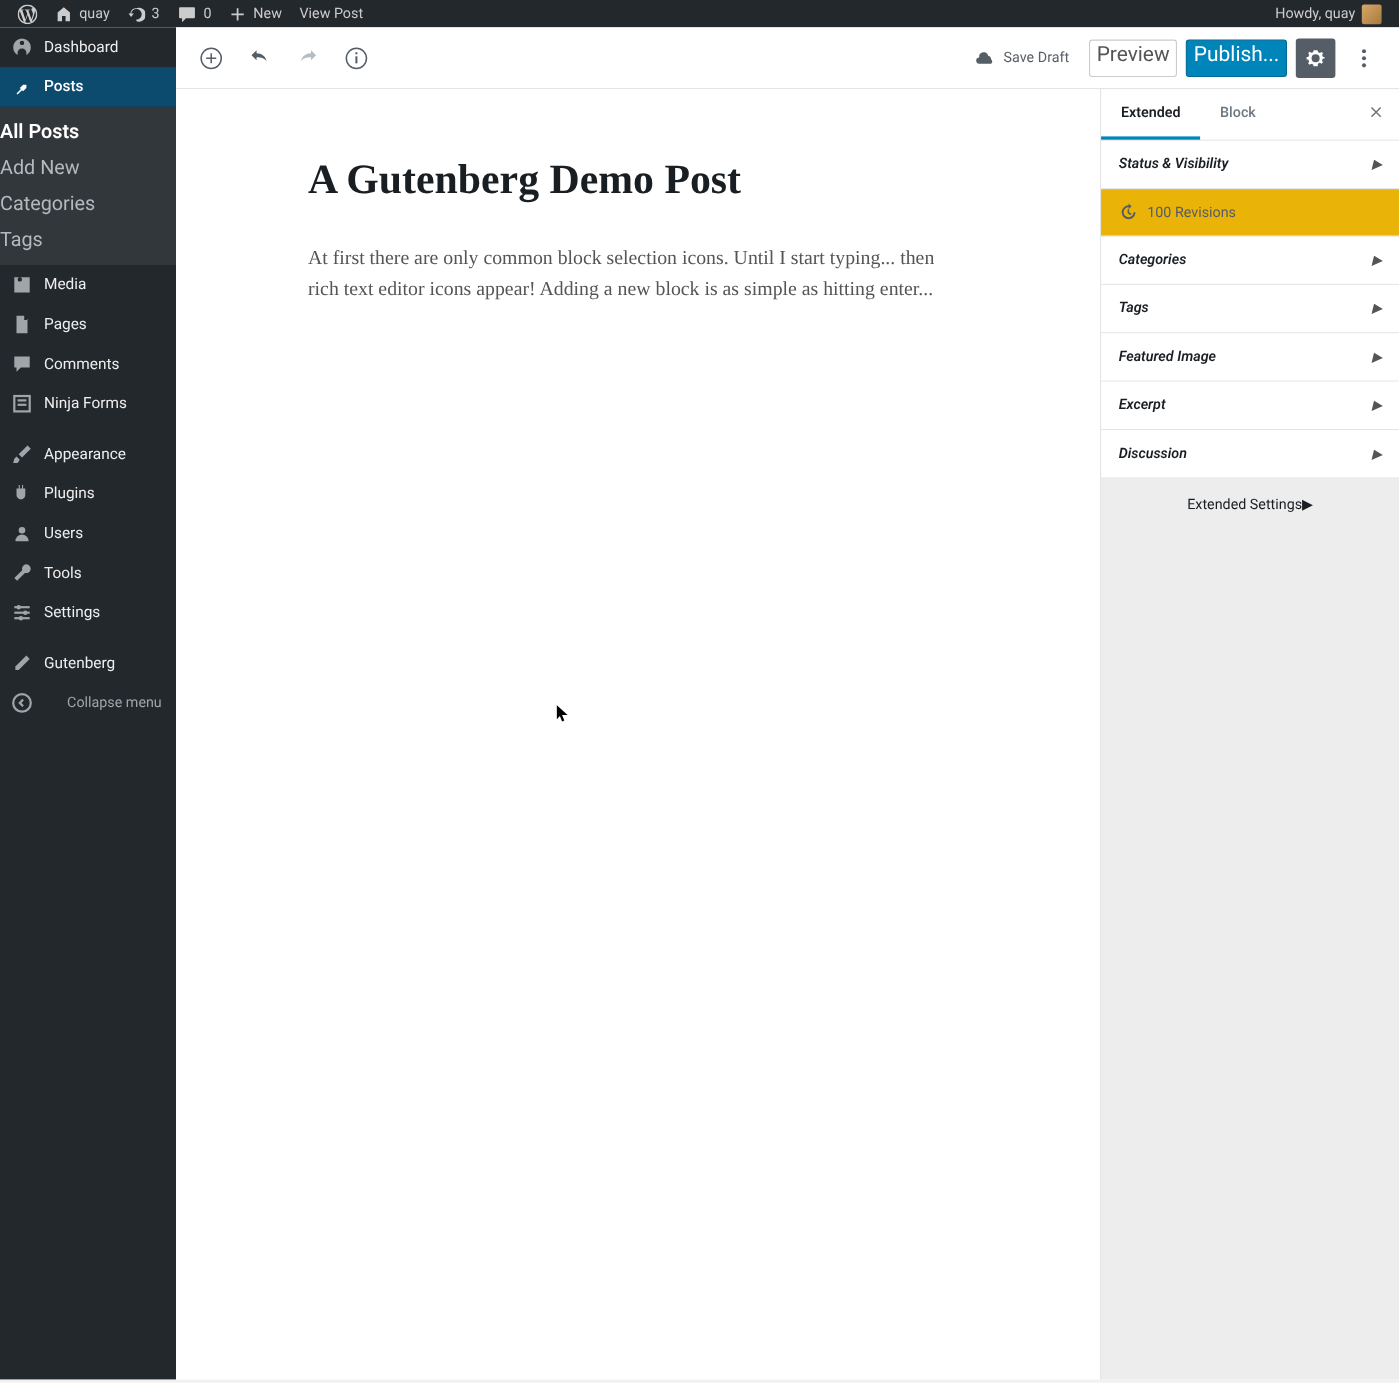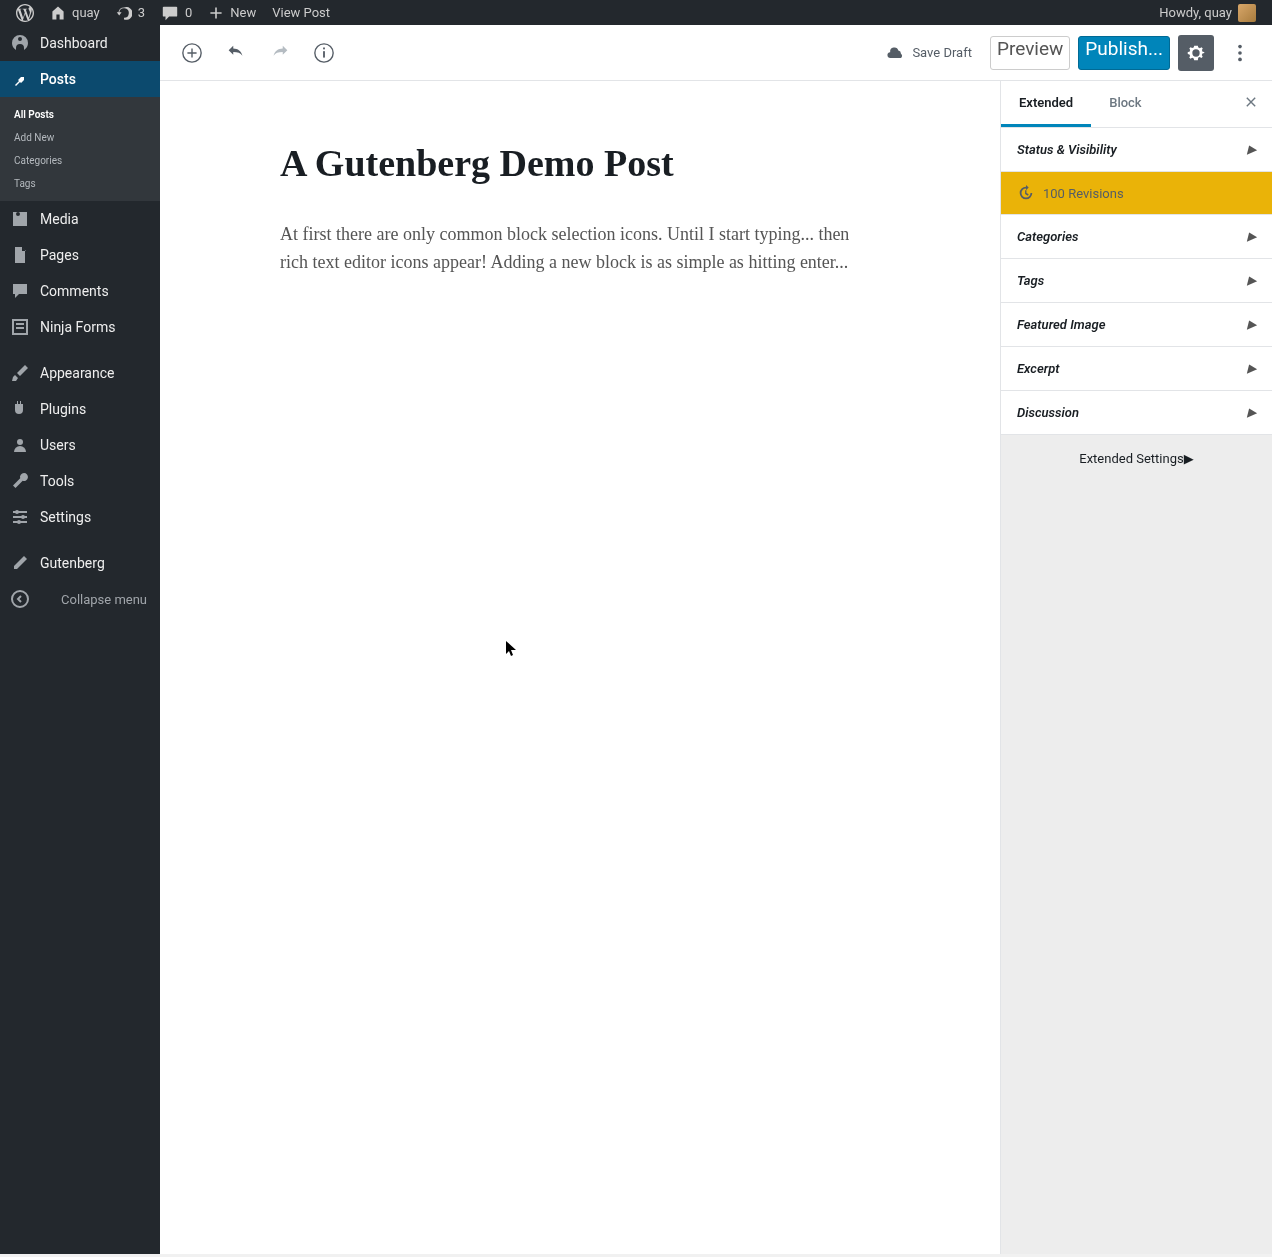--- a/index.html
+++ b/index.html
@@ -14,21 +14,21 @@
 .wrap { display: flex; height: calc(100% - 28px); border-radius: 14px; }
 
 .sidebar { width: 160px; background: #23282d; color: #eee; font-size: 14px; display: flex; flex-direction: column; }
 .side-item { display: flex; align-items: center; gap: 10px; padding: 8px 10px; cursor: pointer; color: #eee; position: relative; }
 .side-item.section-gap { margin-top: 10px; text-align: right; }
 .side-item svg { width: 20px; height: 20px; fill: #a0a5aa; flex-shrink: 0; }
 .side-item.current { background: #0c4a6e; color: #fff; font-weight: 500; align-items: center; }
 .side-item.current svg { fill: #fff; }
 .side-item.current::after { content:""; position:absolute; right:-8px; top:50%; transform:translateY(-50%); border:8px solid transparent; border-right-color:#f1f1f1; }
 .subitems { background: #32373c; padding: 6px 0; }
-.sub-item { padding: 6px 14px; font-size: 10px; color: #b4b9be; cursor: pointer; }
+.sub-item { padding: 6px 0; font-size: 18px; color: #b4b9be; cursor: pointer; }
 .sub-item.active { color: #fff; font-weight: 600; }
 .collapse-item { color: #a0a5aa; font-size: 13px; gap: 31px; }
 
 .main { flex: 1; display: flex; background: #fff; position: relative; }
 
 .editor-topbar { position: absolute; top: 0; left: 0; right: 0; height: 56px; border-bottom: 1px solid #e2e4e7; display: flex; align-items: center; justify-content: space-between; padding: 0 14px; background: #fff; z-index: 5; }
 .topbar-left, .topbar-right { display: flex; align-items: center; gap: 8px; }
 .icon-btn { width: 36px; height: 36px; display: flex; align-items: center; justify-content: center; cursor: pointer; border-radius: 3px; color: #555d66; }
 .icon-btn svg { width: 22px; height: 22px; fill: currentColor; }
 .icon-btn.disabled { color: #b5bcc2; cursor: default; }

